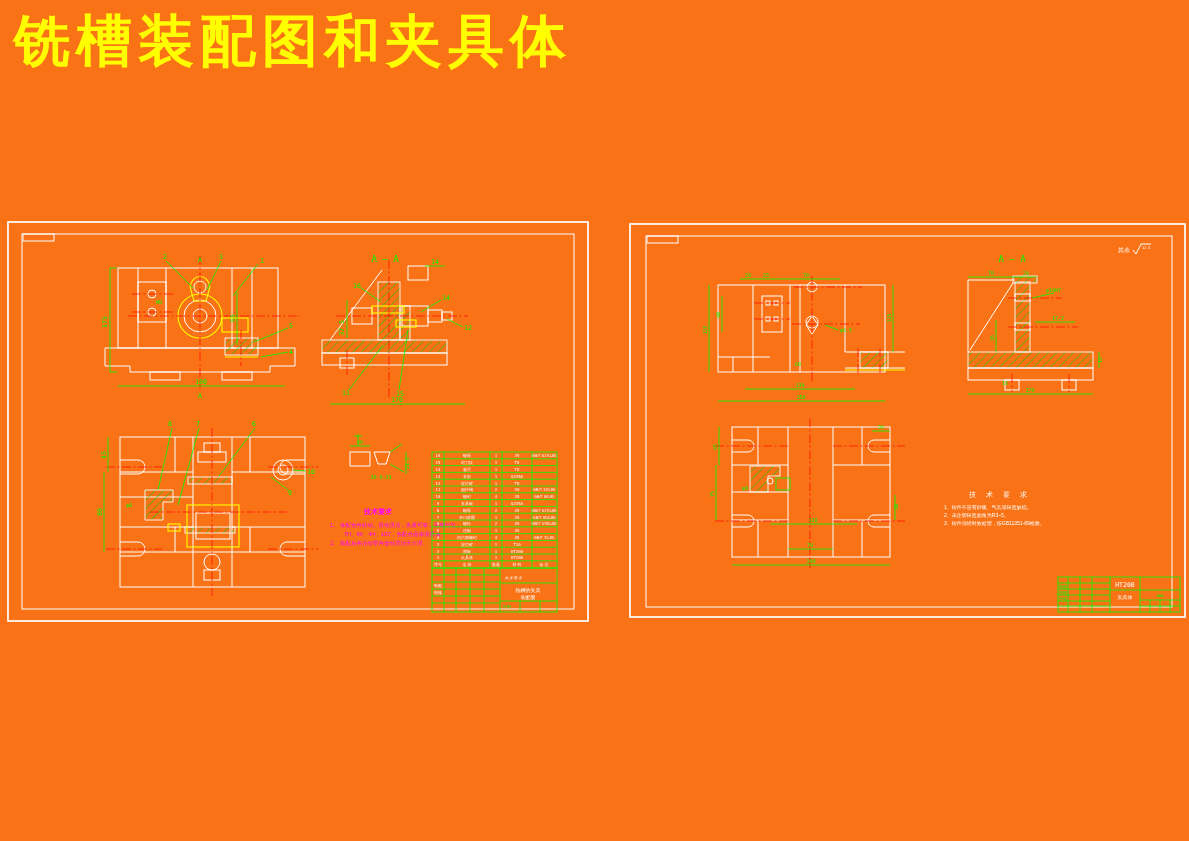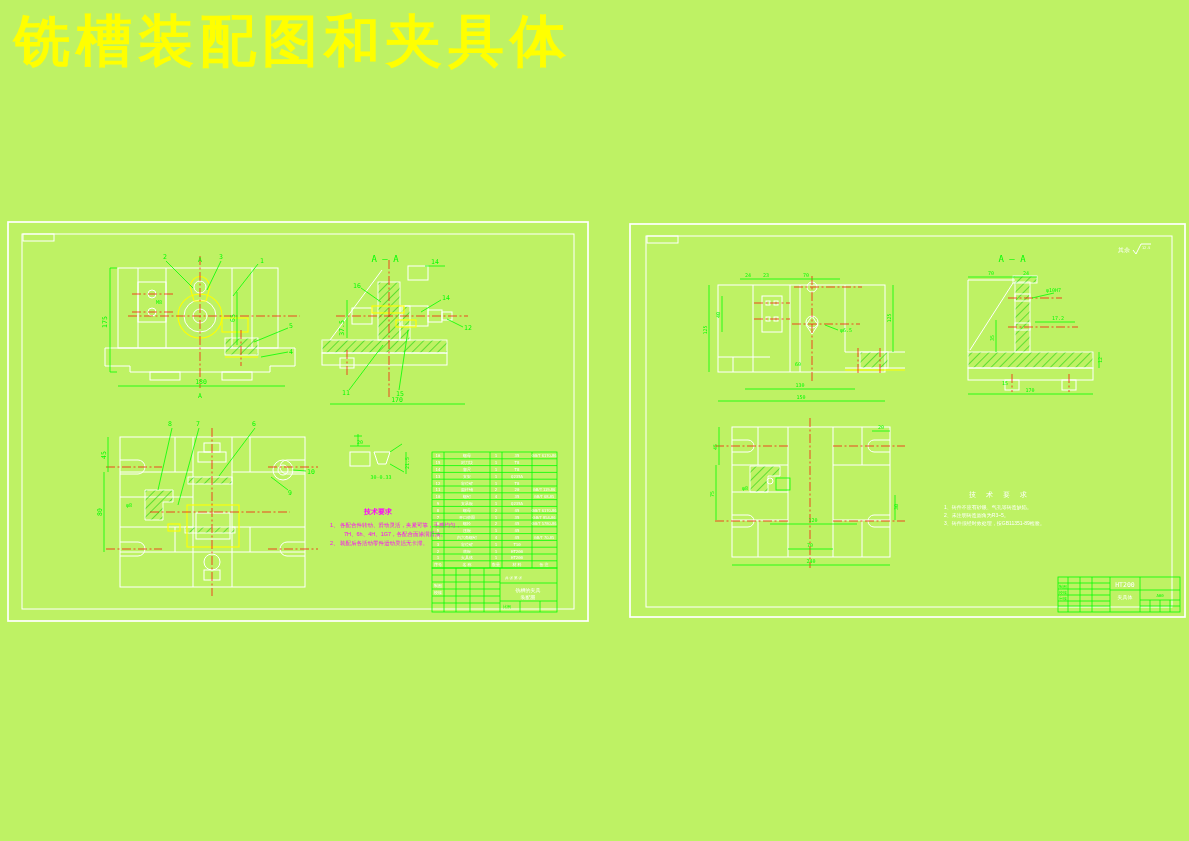--- a/index.html
+++ b/index.html
@@ -1,16 +1,16 @@
 <!DOCTYPE html>
 <html><head>
 <meta charset="utf-8">
 <style>
   html,body{margin:0;padding:0;background:#000;}
-  .stage{position:relative;width:1189px;height:841px;background:#bef264;overflow:hidden;}
+  .stage{position:relative;width:1189px;height:841px;background:#f97316;overflow:hidden;}
   svg text{font-family:"DejaVu Sans Mono","Liberation Mono",monospace;}
   .cn{font-family:"Liberation Sans","DejaVu Sans",sans-serif;}
   .w{stroke:#fff;fill:none;stroke-width:1;}
   .w2{stroke:#fff;fill:none;stroke-width:1.7;}
   .gl{stroke:#00ff00;fill:none;stroke-width:0.8;}
   .cl{stroke:#ff0000;fill:none;stroke-width:0.7;stroke-dasharray:9 2.5 2 2.5;}
   .yl{stroke:#ffff00;fill:none;stroke-width:1.1;}
   .hz{fill:url(#hatchG);stroke:#fff;stroke-width:0.9;}
   .gt{fill:#00ff00;font-size:6.5px;}
   .gts{fill:#00ff00;font-size:5px;}

